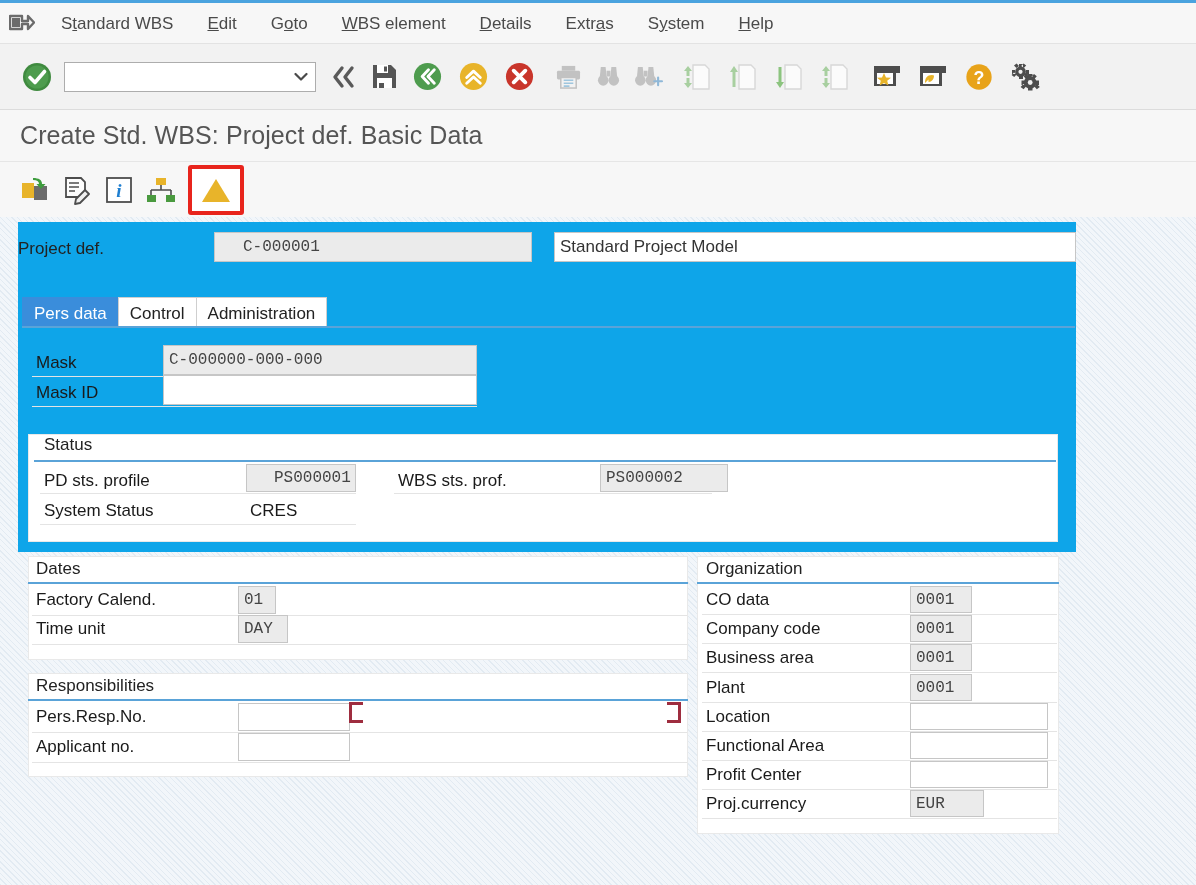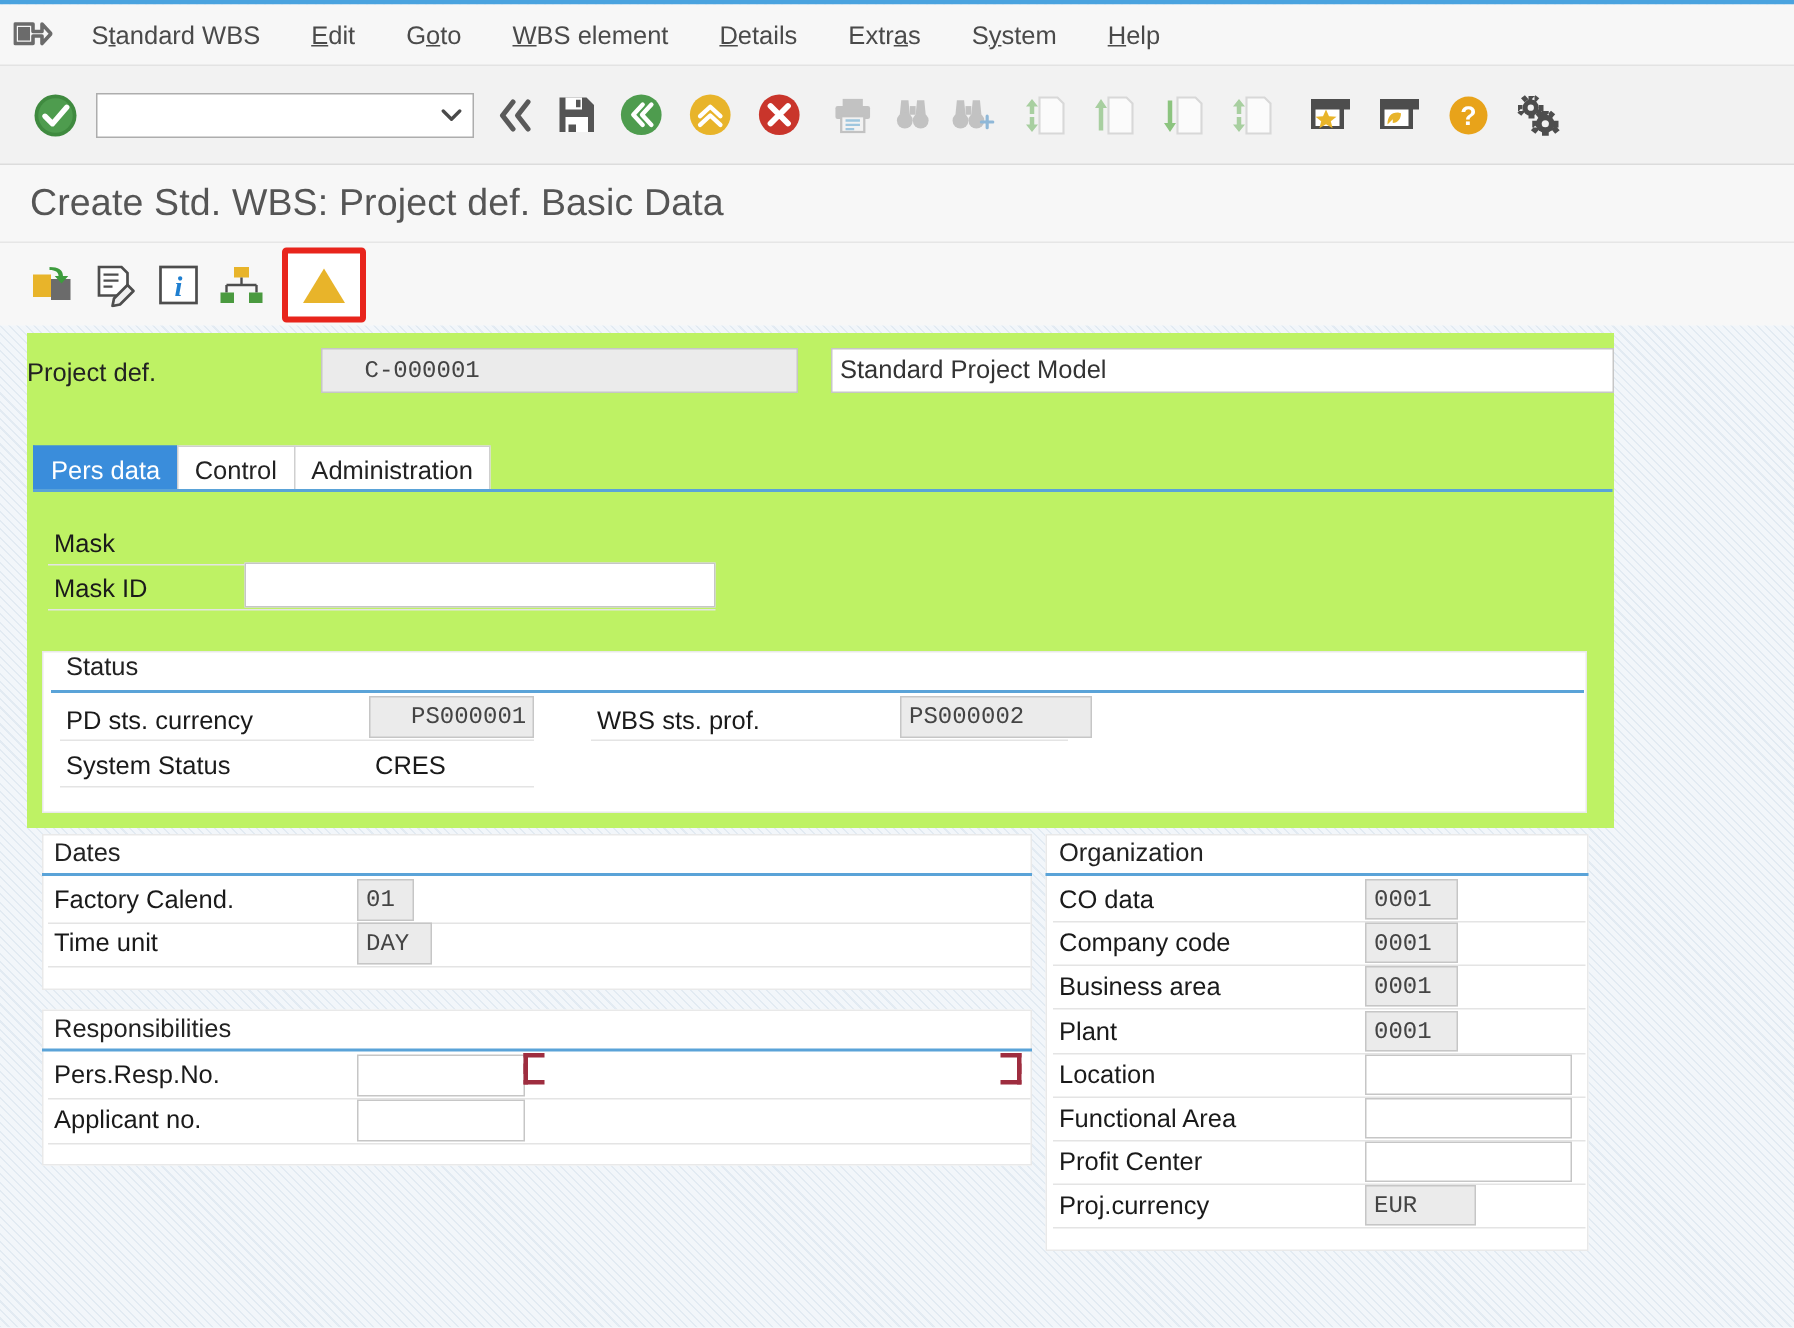--- a/index.html
+++ b/index.html
@@ -99,21 +99,21 @@
   .app-btn.highlight {
     border: 4px solid #e8241c; border-radius: 3px;
     width: 56px; height: 50px; margin-left: 6px;
     background: #ffffff;
   }
 
   
   .canvas {
     position: absolute; left: 18px; top: 222px;
     width: 1058px; height: 648px;
-    background: #bef264;
+    background: #0ea5e9;
   }
   .canvas-top-wide {
     position: absolute; left: 18px; top: 222px;
     width: 1058px; height: 330px;
     background: #ffffff;
   }
 
   
   .hdr-row {
     position: absolute; left: 0px; top: 10px; width: 1058px; height: 36px;
@@ -432,31 +432,32 @@
   </div>
 
   <div class="tabstrip">
     <div class="tab active"><span>Pers data</span></div>
     <div class="tab"><span>Control</span></div>
     <div class="tab"><span>Administration</span></div>
   </div>
   <div class="tab-underline"></div>
 
   <div class="lbl" style="left:18px; top:131px;">Mask</div>
+  <div class="fld ro" style="left:145px; top:123px; width:314px; height:30px;">C-000000-000-000</div>
   <div class="row-rule" style="left:14px; top:154px; width:445px;"></div>
 
   <div class="lbl" style="left:18px; top:161px;">Mask ID</div>
   <div class="fld" style="left:145px; top:153px; width:314px; height:30px;"></div>
   <div class="row-rule" style="left:14px; top:184px; width:445px;"></div>
 
   <div class="panel" style="left:10px; top:212px; width:1030px; height:108px;"></div>
   <div class="grp-title" style="left:26px; top:213px;">Status</div>
   <div class="grp-rule" style="left:16px; top:238px; width:1022px;"></div>
 
-  <div class="lbl" style="left:26px; top:249px;">PD sts. currency</div>
+  <div class="lbl" style="left:26px; top:249px;">PD sts. profile</div>
   <div class="fld ro" style="left:228px; top:242px; width:110px; height:28px;padding-left:27px;">PS000001</div>
   <div class="row-rule" style="left:22px; top:271px; width:316px;"></div>
 
   <div class="lbl" style="left:380px; top:249px;">WBS sts. prof.</div>
   <div class="fld ro" style="left:582px; top:242px; width:128px; height:28px;">PS000002</div>
   <div class="row-rule" style="left:376px; top:271px; width:318px;"></div>
 
   <div class="lbl" style="left:26px; top:279px;text-align:center;">System Status</div>
   <div class="plain-val" style="left:232px; top:279px;">CRES</div>
   <div class="row-rule" style="left:22px; top:302px; width:316px;"></div>

